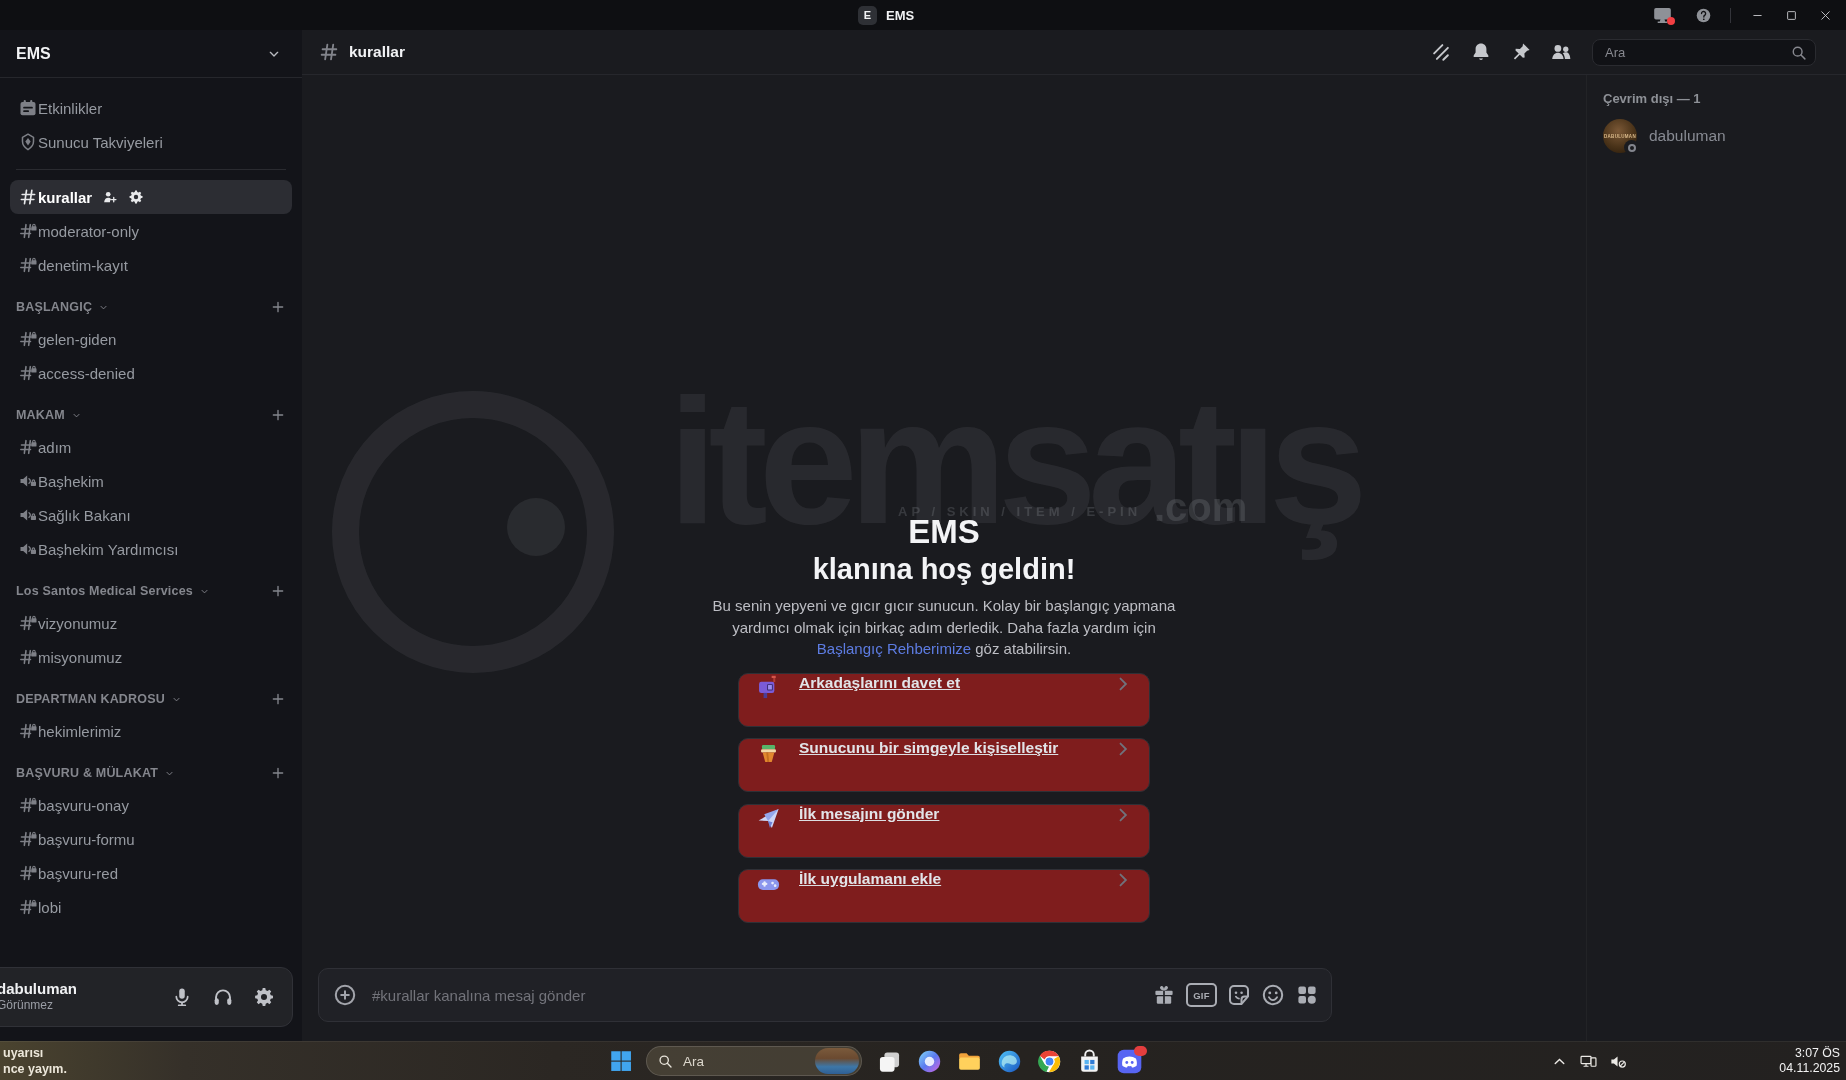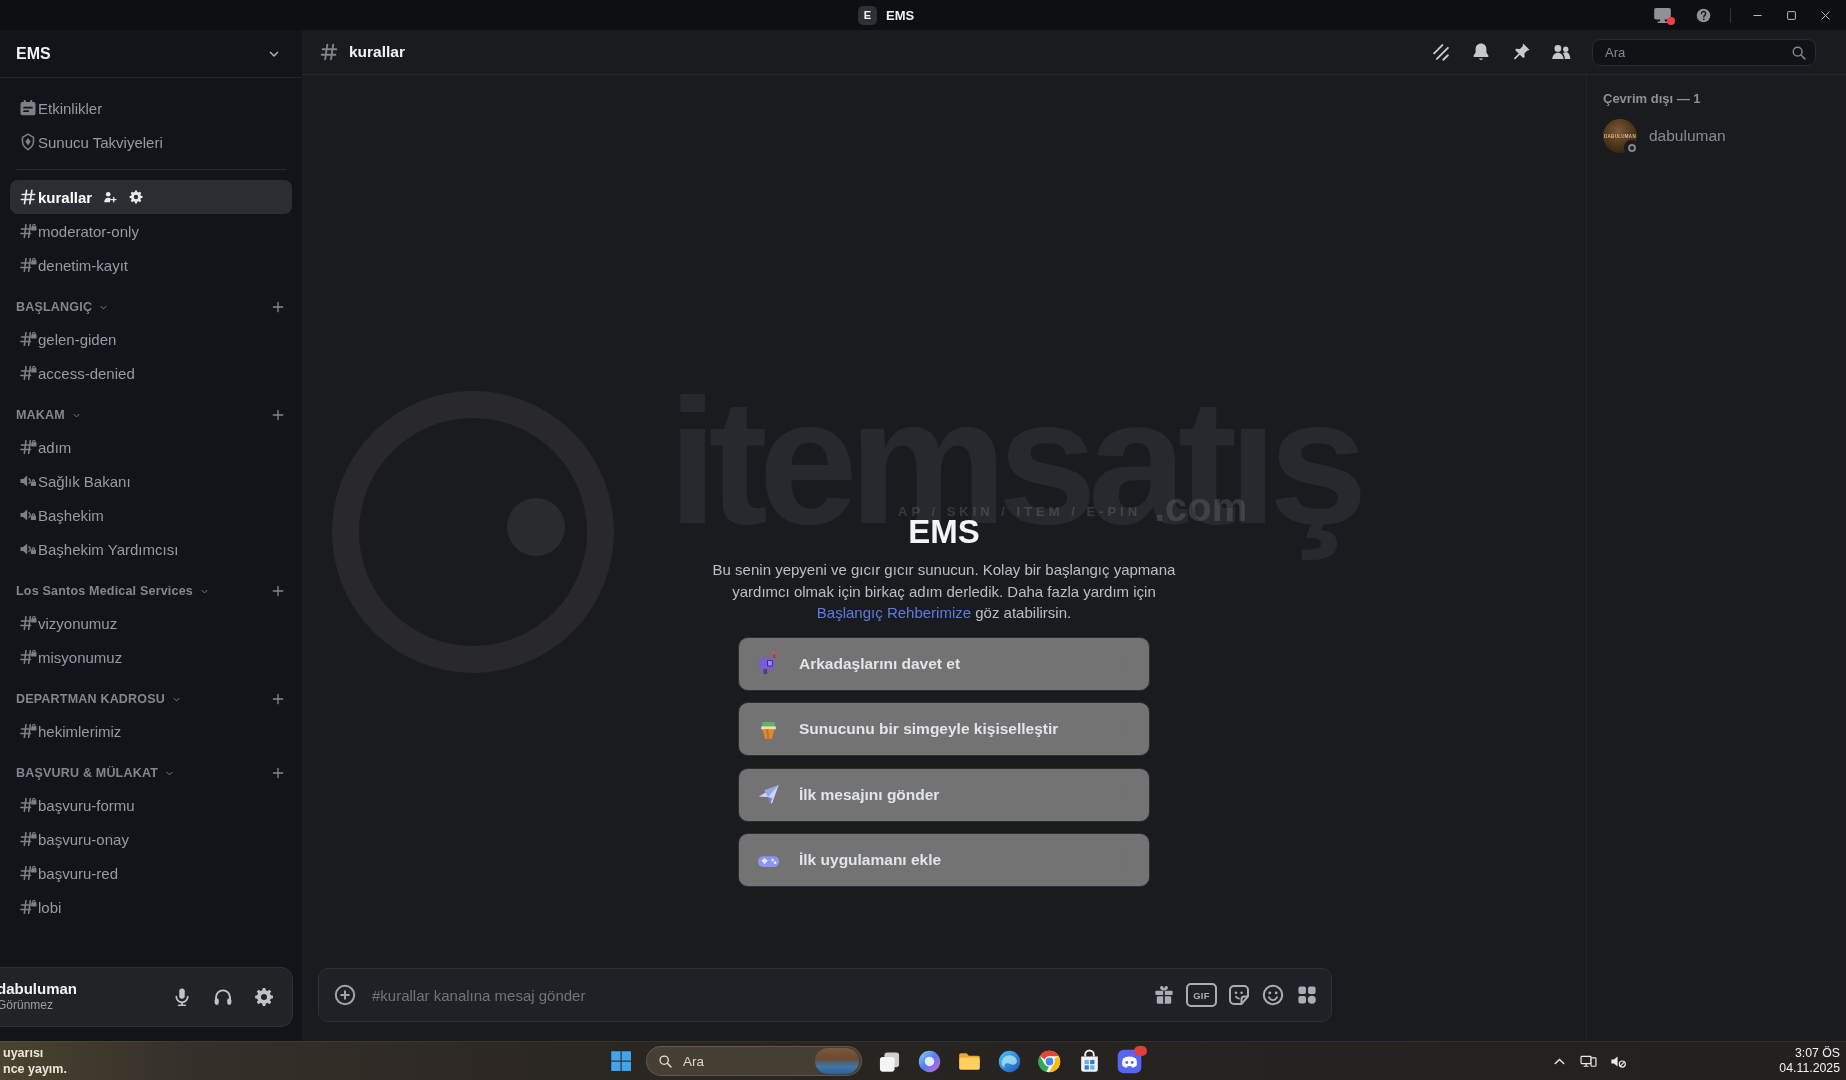--- a/index.html
+++ b/index.html
@@ -82,22 +82,22 @@
   .wm-tag{position:absolute;left:596px;top:429px;font-size:13px;font-weight:700;letter-spacing:4px;
     color:rgba(213,217,225,.16);white-space:nowrap;}
 
   
   .welcome{position:absolute;top:438px;left:50%;transform:translateX(-50%);width:620px;text-align:center;z-index:2;}
   .w-title1{font-size:33px;font-weight:700;color:#f3f4f6;line-height:38px;}
   .w-title2{font-size:29px;font-weight:700;color:#f3f4f6;line-height:36px;}
   .w-body{width:478px;margin:8px auto 0;font-size:15px;line-height:21.5px;color:#bdbec4;text-align:center;}
   .w-link{color:#5d7ce2;}
   .w-buttons{margin:13px auto 0;width:412px;}
-  .w-btn{height:54px;margin-bottom:11.5px;background:#737373;border:1px solid #2f3036;border-radius:10px;
-    display:flex;align-items:center;padding:0 16px;box-sizing:border-box;cursor:pointer;}
+  .w-btn{height:54px;margin-bottom:11.5px;background:#7f1d1d;border:1px solid #2f3036;border-radius:10px;
+    display:flex;align-items:flex-start;padding:0 16px;box-sizing:border-box;cursor:pointer;text-decoration:underline;}
   .w-btn .art{width:27px;height:27px;}
   .w-btn .lbl{margin-left:17px;font-size:15.5px;font-weight:700;color:#e2e4e8;}
   .w-btn .chev{margin-left:auto;width:20px;height:20px;color:#70727c;}
 
   
   .composer{position:absolute;left:16px;bottom:20px;width:1014px;height:54px;background:#202126;
     border:1px solid #2f3036;border-radius:10px;display:flex;align-items:center;
     padding:0 12px 0 14px;box-sizing:border-box;z-index:3;}
   .composer .plus{width:24px;height:24px;color:#a2a4ab;flex:none;}
   .composer input{flex:1;margin-left:13px;font-size:15px;}
@@ -317,31 +317,31 @@
           <span class="chan-label">adım</span>
         </div>
         <div class="chan-row">
           <span class="icon chan-icon">
             <svg viewBox="0 0 24 24">
               <path d="M3 9.6v4.8h3.2L11 18.6V5.4L6.2 9.6H3z" fill="currentColor"></path>
               <path d="M13.2 9.2c1 .8 1.6 1.7 1.6 2.8 0 1.1-.6 2-1.6 2.8" fill="none" stroke="currentColor" stroke-width="1.6" stroke-linecap="round"></path>
               <path d="M16.4 12.9v-.8a2.1 2.1 0 014.2 0v.8h.2c.5 0 .8.4.8.8v3.4c0 .5-.4.8-.8.8h-4.6a.8.8 0 01-.8-.8v-3.4c0-.5.4-.8.8-.8h.2zm1.3 0h1.6v-.8a.8.8 0 00-1.6 0v.8z" fill="currentColor"></path>
             </svg>
           </span>
-          <span class="chan-label">Sağlık Bakanı</span>
+          <span class="chan-label">Başhekim</span>
         </div>
         <div class="chan-row">
           <span class="icon chan-icon">
             <svg viewBox="0 0 24 24">
               <path d="M3 9.6v4.8h3.2L11 18.6V5.4L6.2 9.6H3z" fill="currentColor"></path>
               <path d="M13.2 9.2c1 .8 1.6 1.7 1.6 2.8 0 1.1-.6 2-1.6 2.8" fill="none" stroke="currentColor" stroke-width="1.6" stroke-linecap="round"></path>
               <path d="M16.4 12.9v-.8a2.1 2.1 0 014.2 0v.8h.2c.5 0 .8.4.8.8v3.4c0 .5-.4.8-.8.8h-4.6a.8.8 0 01-.8-.8v-3.4c0-.5.4-.8.8-.8h.2zm1.3 0h1.6v-.8a.8.8 0 00-1.6 0v.8z" fill="currentColor"></path>
             </svg>
           </span>
-          <span class="chan-label">Başhekim</span>
+          <span class="chan-label">Sağlık Bakanı</span>
         </div>
         <div class="chan-row">
           <span class="icon chan-icon">
             <svg viewBox="0 0 24 24">
               <path d="M3 9.6v4.8h3.2L11 18.6V5.4L6.2 9.6H3z" fill="currentColor"></path>
               <path d="M13.2 9.2c1 .8 1.6 1.7 1.6 2.8 0 1.1-.6 2-1.6 2.8" fill="none" stroke="currentColor" stroke-width="1.6" stroke-linecap="round"></path>
               <path d="M16.4 12.9v-.8a2.1 2.1 0 014.2 0v.8h.2c.5 0 .8.4.8.8v3.4c0 .5-.4.8-.8.8h-4.6a.8.8 0 01-.8-.8v-3.4c0-.5.4-.8.8-.8h.2zm1.3 0h1.6v-.8a.8.8 0 00-1.6 0v.8z" fill="currentColor"></path>
             </svg>
           </span>
           <span class="chan-label">Başhekim Yardımcısı</span>
@@ -412,30 +412,30 @@
             </svg>
           </span>
         </div>
         <div class="chan-row">
           <span class="icon chan-icon">
             <svg viewBox="0 0 24 24">
               <path d="M4.2 9.5h11.6M3.4 15h11.6M9.6 4.4L7.6 19.6M14.8 4.4l-2 15.2" fill="none" stroke="currentColor" stroke-width="1.9" stroke-linecap="round"></path>
               <path d="M17 6.3v-1a2.1 2.1 0 014.2 0v1h.2c.5 0 .8.4.8.8v3.6c0 .5-.4.8-.8.8h-4.6a.8.8 0 01-.8-.8V7.1c0-.5.4-.8.8-.8h.2zm1.3 0h1.6v-1a.8.8 0 00-1.6 0v1z" fill="currentColor"></path>
             </svg>
           </span>
+          <span class="chan-label">başvuru-onay</span>
+        </div>
+        <div class="chan-row">
+          <span class="icon chan-icon">
+            <svg viewBox="0 0 24 24">
+              <path d="M4.2 9.5h11.6M3.4 15h11.6M9.6 4.4L7.6 19.6M14.8 4.4l-2 15.2" fill="none" stroke="currentColor" stroke-width="1.9" stroke-linecap="round"></path>
+              <path d="M17 6.3v-1a2.1 2.1 0 014.2 0v1h.2c.5 0 .8.4.8.8v3.6c0 .5-.4.8-.8.8h-4.6a.8.8 0 01-.8-.8V7.1c0-.5.4-.8.8-.8h.2zm1.3 0h1.6v-1a.8.8 0 00-1.6 0v1z" fill="currentColor"></path>
+            </svg>
+          </span>
           <span class="chan-label">başvuru-formu</span>
-        </div>
-        <div class="chan-row">
-          <span class="icon chan-icon">
-            <svg viewBox="0 0 24 24">
-              <path d="M4.2 9.5h11.6M3.4 15h11.6M9.6 4.4L7.6 19.6M14.8 4.4l-2 15.2" fill="none" stroke="currentColor" stroke-width="1.9" stroke-linecap="round"></path>
-              <path d="M17 6.3v-1a2.1 2.1 0 014.2 0v1h.2c.5 0 .8.4.8.8v3.6c0 .5-.4.8-.8.8h-4.6a.8.8 0 01-.8-.8V7.1c0-.5.4-.8.8-.8h.2zm1.3 0h1.6v-1a.8.8 0 00-1.6 0v1z" fill="currentColor"></path>
-            </svg>
-          </span>
-          <span class="chan-label">başvuru-onay</span>
         </div>
         <div class="chan-row">
           <span class="icon chan-icon">
             <svg viewBox="0 0 24 24">
               <path d="M4.2 9.5h11.6M3.4 15h11.6M9.6 4.4L7.6 19.6M14.8 4.4l-2 15.2" fill="none" stroke="currentColor" stroke-width="1.9" stroke-linecap="round"></path>
               <path d="M17 6.3v-1a2.1 2.1 0 014.2 0v1h.2c.5 0 .8.4.8.8v3.6c0 .5-.4.8-.8.8h-4.6a.8.8 0 01-.8-.8V7.1c0-.5.4-.8.8-.8h.2zm1.3 0h1.6v-1a.8.8 0 00-1.6 0v1z" fill="currentColor"></path>
             </svg>
           </span>
           <span class="chan-label">başvuru-red</span>
         </div>
@@ -524,20 +524,21 @@
 
   <main class="chat">
     <div class="wm">
       <div class="wm-ring"></div>
       <div class="wm-text">itemsatış</div>
       <div class="wm-com">.com</div>
       <div class="wm-tag">AP / SKIN / ITEM / E-PIN</div>
     </div>
     <div class="welcome">
       <div class="w-title1">EMS</div>
+      <div class="w-title2">klanına hoş geldin!</div>
       <p class="w-body"><span>Bu senin yepyeni ve gıcır gıcır sunucun. Kolay bir başlangıç yapmana yardımcı olmak için birkaç adım derledik. Daha fazla yardım için </span><a class="w-link">Başlangıç Rehberimize</a><span> göz atabilirsin.</span></p>
       <div class="w-buttons" id="welcome-buttons">
           <div class="w-btn">
             <span class="icon art">
               <svg viewBox="0 0 24 24">
                 <rect x="3.6" y="6.8" width="13.6" height="10" rx="2" fill="#7a5bd8"></rect>
                 <rect x="10.8" y="9" width="5" height="5.6" rx="0.6" fill="#35296b"></rect>
                 <rect x="11.6" y="9.8" width="3.4" height="4" fill="#9d8cf0"></rect>
                 <rect x="16.2" y="2.2" width="1.8" height="5" fill="#b23c34"></rect>
                 <rect x="14.8" y="1.6" width="3.6" height="2" fill="#d4554a"></rect>

